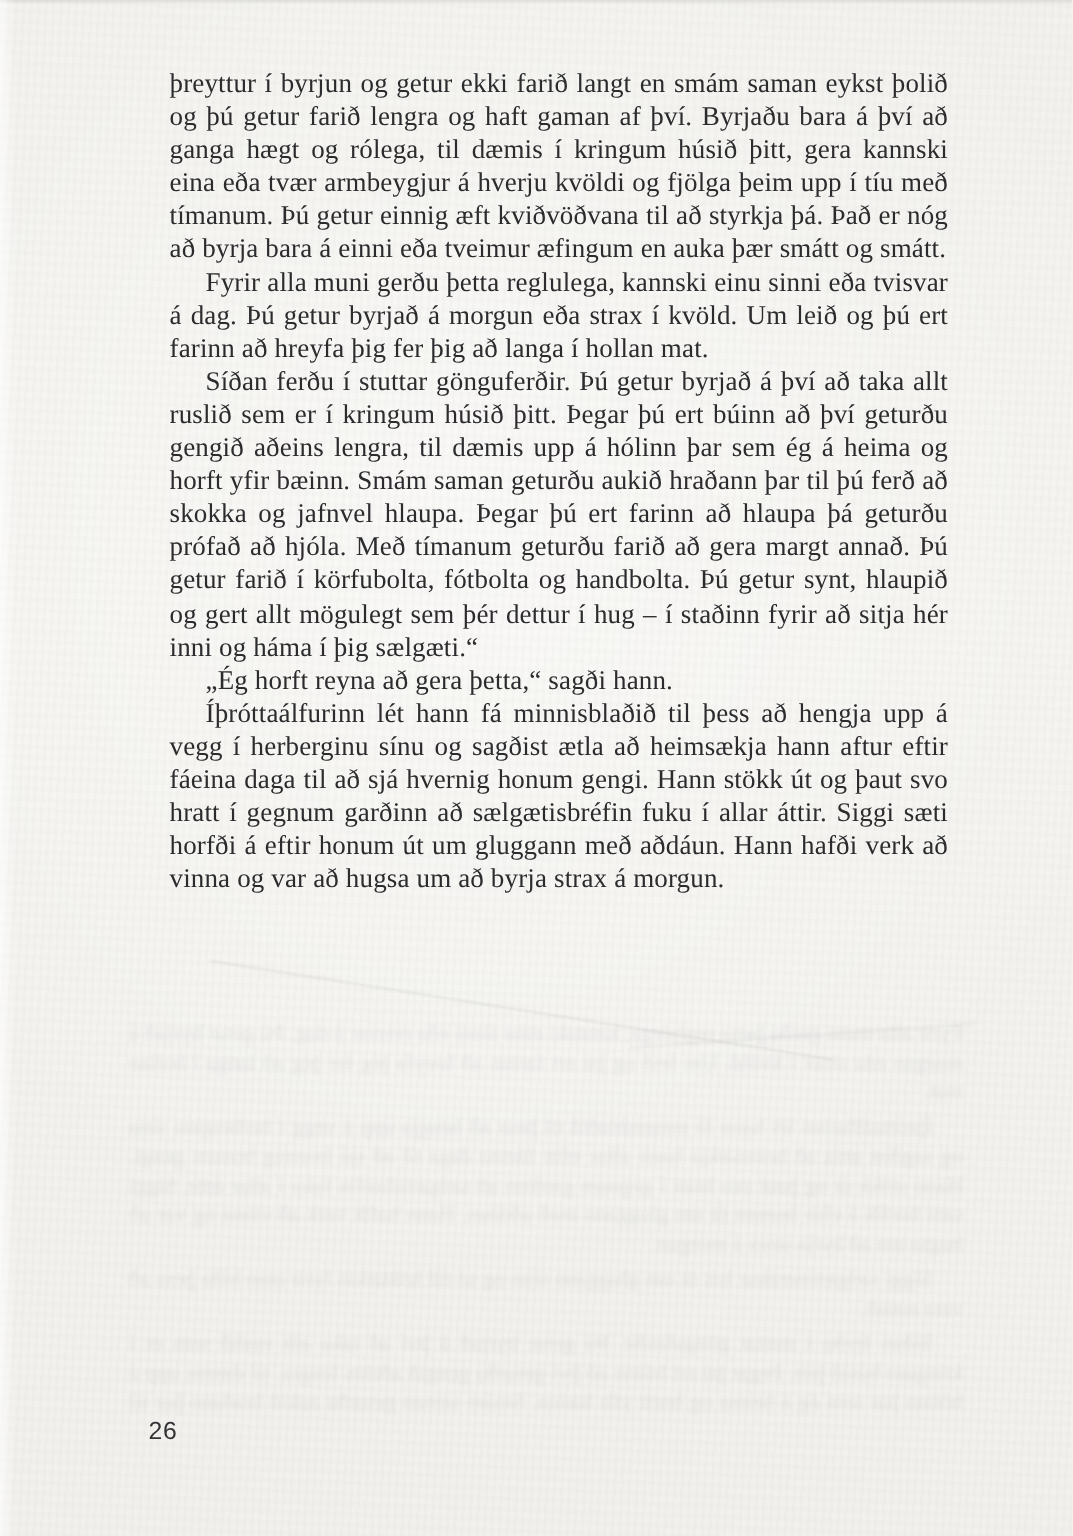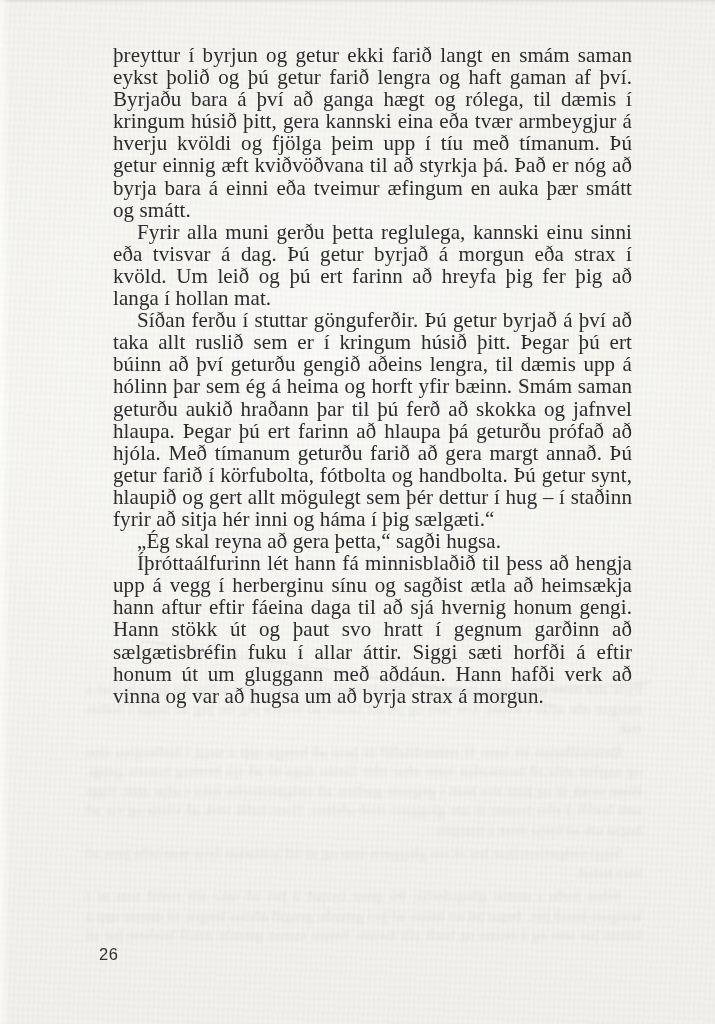--- a/index.html
+++ b/index.html
@@ -40,21 +40,21 @@
     background:
       repeating-linear-gradient(93deg, rgba(0,0,0,0.012) 0 2px, rgba(255,255,255,0.012) 2px 5px),
       repeating-linear-gradient(2deg, rgba(0,0,0,0.008) 0 3px, rgba(255,255,255,0.01) 3px 7px);
   }
   .text-block {
     position: absolute;
     left: 113px;
     top: 44px;
     width: 519px;
     color: #2c2b2e;
-    font-size: 21px;
+    font-size: 18px;
     line-height: 22.1px;
     text-align: justify;
     letter-spacing: 0.1px;
   }
   .text-block p {
     margin: 0;
     padding: 0;
   }
   .text-block p.indent {
     text-indent: 24px;
@@ -114,21 +114,21 @@
 
 <div class="paper"></div>
 <div class="grain"></div>
 <div class="edge-top"></div>
 <div class="edge-left"></div>
 
 <div class="text-block">
   <p>þreyttur í byrjun og getur ekki farið langt en smám saman eykst þolið og þú getur farið lengra og haft gaman af því. Byrjaðu bara á því að ganga hægt og rólega, til dæmis í kringum húsið þitt, gera kannski eina eða tvær armbeygjur á hverju kvöldi og fjölga þeim upp í tíu með tímanum. Þú getur einnig æft kviðvöðvana til að styrkja þá. Það er nóg að byrja bara á einni eða tveimur æfingum en auka þær smátt og smátt.</p>
   <p class="indent">Fyrir alla muni gerðu þetta reglulega, kannski einu sinni eða tvisvar á dag. Þú getur byrjað á morgun eða strax í kvöld. Um leið og þú ert farinn að hreyfa þig fer þig að langa í hollan mat.</p>
   <p class="indent">Síðan ferðu í stuttar gönguferðir. Þú getur byrjað á því að taka allt ruslið sem er í kringum húsið þitt. Þegar þú ert búinn að því geturðu gengið aðeins lengra, til dæmis upp á hólinn þar sem ég á heima og horft yfir bæinn. Smám saman geturðu aukið hraðann þar til þú ferð að skokka og jafnvel hlaupa. Þegar þú ert farinn að hlaupa þá geturðu prófað að hjóla. Með tímanum geturðu farið að gera margt annað. Þú getur farið í körfubolta, fótbolta og handbolta. Þú getur synt, hlaupið og gert allt mögulegt sem þér dettur í hug – í staðinn fyrir að sitja hér inni og háma í þig sælgæti.“</p>
-  <p class="indent">„Ég skal reyna að gera þetta,“ sagði hugsa.</p>
+  <p class="indent">„Ég horft reyna að gera þetta,“ sagði hann.</p>
   <p class="indent">Íþróttaálfurinn lét hann fá minnisblaðið til þess að hengja upp á vegg í herberginu sínu og sagðist ætla að heimsækja hann aftur eftir fáeina daga til að sjá hvernig honum gengi. Hann stökk út og þaut svo hratt í gegnum garðinn að sælgætisbréfin fuku í allar áttir. Siggi sæti horfði á eftir honum út um gluggann með aðdáun. Hann hafði verk að vinna og var að hugsa um að byrja strax á morgun.</p>
 </div>
 
 <div class="crease"></div>
 <div class="crease2"></div>
 
 <div class="bleed" aria-hidden="true">
   <p>Fyrir alla muni gerðu þetta reglulega, kannski einu sinni eða tvisvar á dag. Þú getur byrjað á morgun eða strax í kvöld. Um leið og þú ert farinn að hreyfa þig fer þig að langa í hollan mat.</p>
   <p class="ind">Íþróttaálfurinn lét hann fá minnisblaðið til þess að hengja upp á vegg í herberginu sínu og sagðist ætla að heimsækja hann aftur eftir fáeina daga til að sjá hvernig honum gengi. Hann stökk út og þaut svo hratt í gegnum garðinn að sælgætisbréfin fuku í allar áttir. Siggi sæti horfði á eftir honum út um gluggann með aðdáun. Hann hafði verk að vinna og var að hugsa um að byrja strax á morgun.</p>
   <p class="ind">Siggi sælgætisstrákur leit út um gluggann sinn og sá öll leiktækin fyrir utan bíða þess að vera notuð.</p>

